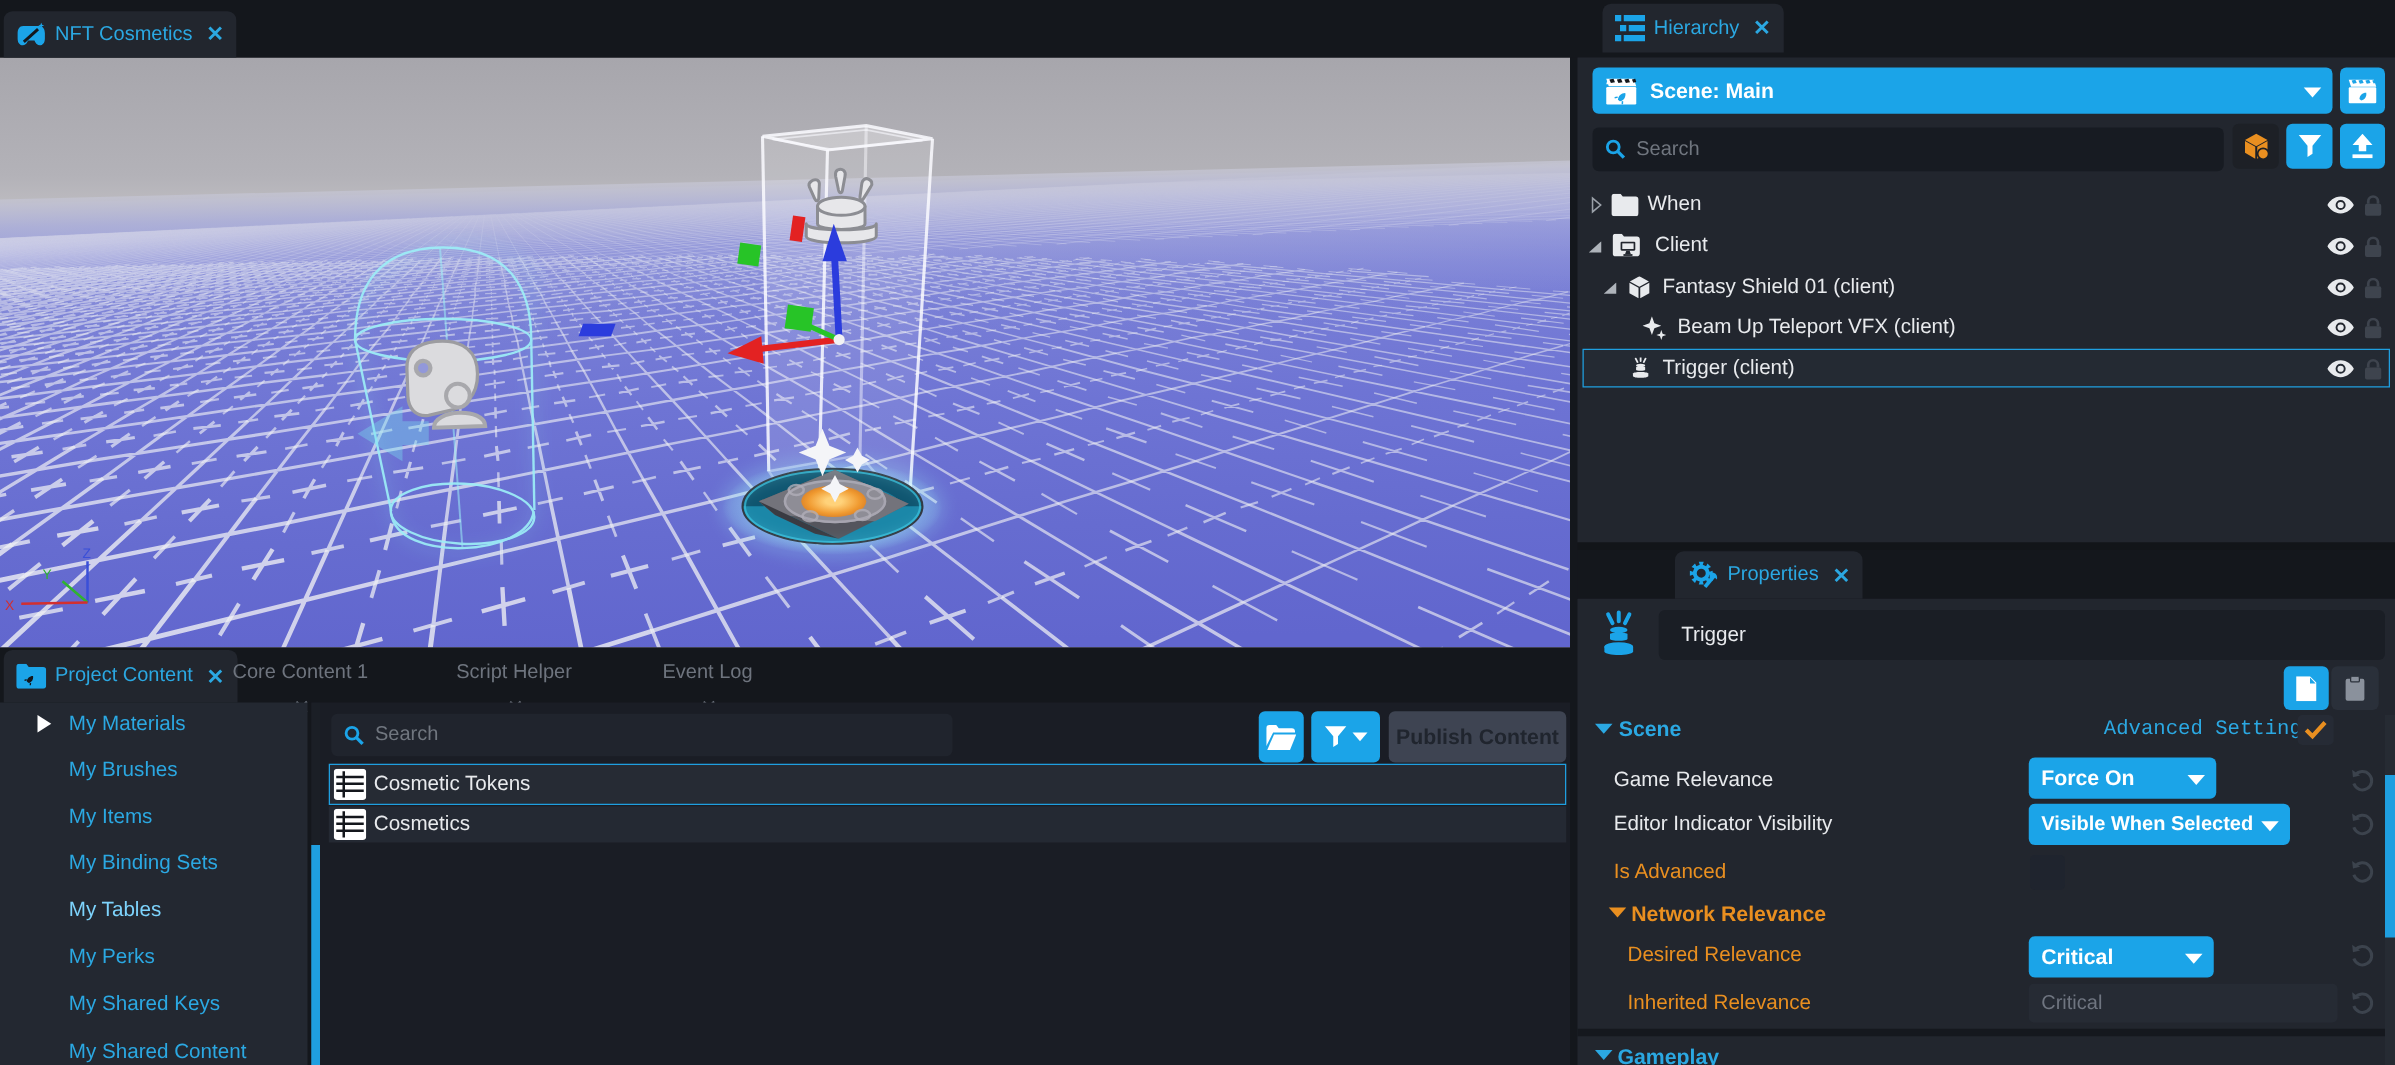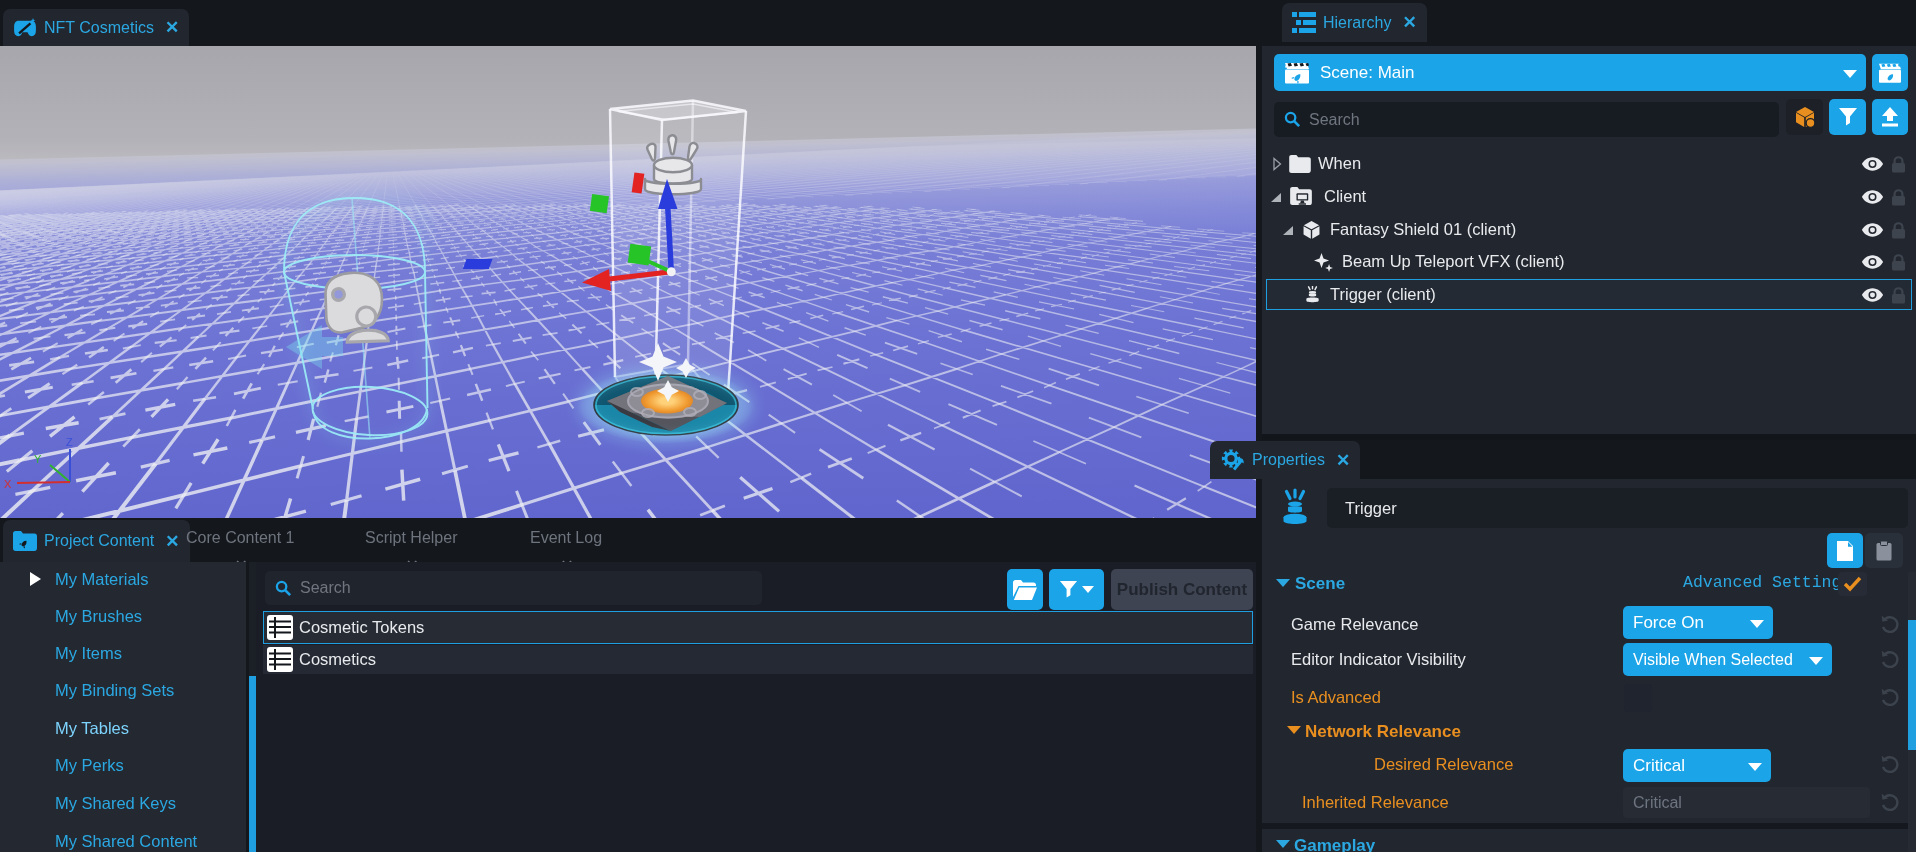--- a/index.html
+++ b/index.html
@@ -13,21 +13,21 @@
 .blue { color:#2ba8e2; }
 .bar { position:absolute; background:#14171c; }
 .ptab { position:absolute; display:flex; align-items:center; gap:7px; background:#22262e; border-radius:7px 7px 0 0; padding:0 10px; font-size:16px; }
 .ptab .x { font-size:17px; font-weight:bold; margin-left:4px; }
 .itab { position:absolute; display:flex; align-items:center; gap:9px; color:#6e747e; font-size:16px;flex-direction:column; }
 .itab .x { font-size:16px; margin-left:2px; }
 .sbx { position:absolute; background:#171b22; border-radius:5px; display:flex; align-items:center; padding-left:10px; gap:8px; }
 .sbx span { color:#70767f; font-size:16px; }
 .btn { position:absolute; background:#1ba4e8; border-radius:5px; display:flex; align-items:center; justify-content:center; }
 .btn.dark { background:#1d2026; }
-.drop { position:absolute; background:#1ba4e8; border-radius:5px; display:flex; align-items:center; color:#fff; font-weight:normal; font-size:17px; padding-left:10px; }
+.drop { position:absolute; background:#1ba4e8; border-radius:5px; display:flex; align-items:center; color:#fff; font-weight:bold; font-size:17px; padding-left:10px; }
 .drop .car { position:absolute; right:9px; top:50%; margin-top:-3px; width:0; height:0; border-left:7px solid transparent; border-right:7px solid transparent; border-top:8px solid #fff; }
 .lbl { position:absolute; font-size:16.5px; color:#e8eaed; white-space:nowrap; }
 .lbl.or { color:#e98f20; }
 .trow { position:absolute; left:1262px; width:650px; height:32px; display:flex; align-items:center; font-size:16.5px; color:#e8eaed; }
 .revert { position:absolute; width:22px; height:22px; }
 .chk { position:absolute; background:#262b35; border-radius:4px; }
 .secthdr { position:absolute; font-weight:bold; font-size:17px; color:#2ba8e2; }
 .tri-d { width:0;height:0;border-left:7px solid transparent;border-right:7px solid transparent;border-top:8px solid #2ba8e2; }
 .sideitem { position:absolute; left:55px; font-size:16.5px; color:#2ba8e2; white-space:nowrap; }
 </style></head>
@@ -397,21 +397,21 @@
             <g fill="#3e444e">
               <path d="M2.5 7 L2.5 5 A5 4.8 0 0 1 12.5 5 L12.5 7 10.3 7 10.3 5 A2.8 2.8 0 0 0 4.7 5 L4.7 7Z"></path>
               <rect x="1" y="7" width="13" height="9.5" rx="1.5"></rect>
             </g>
           </svg></div>
       </div>
     </div>
 
   <div class="abs" style="left:1262px;top:434px;width:654px;height:6px;background:#121519;"></div>
   <div class="bar" style="left:1262px;top:440px;width:654px;height:39px;"></div>
-  <div class="ptab" style="left:1210px;top:441px;height:38px;">
+  <div class="ptab" style="left:1340px;top:441px;height:38px;">
     <svg width="25" height="24" viewBox="0 0 24 24">
         <path fill="#1ba4e8" fill-rule="evenodd" d="M19.6 8.5 L19.6 12.5 L17.2 11.7 L16.1 14.4 L18.3 15.5 L15.5 18.3 L14.4 16.1 L11.7 17.2 L12.5 19.6 L8.5 19.6 L9.3 17.2 L6.6 16.1 L5.5 18.3 L2.7 15.5 L4.9 14.4 L3.8 11.7 L1.4 12.5 L1.4 8.5 L3.8 9.3 L4.9 6.6 L2.7 5.5 L5.5 2.7 L6.6 4.9 L9.3 3.8 L8.5 1.4 L12.5 1.4 L11.7 3.8 L14.4 4.9 L15.5 2.7 L18.3 5.5 L16.1 6.6 L17.2 9.3Z M14.1 10.5 A3.6 3.6 0 1 0 6.9 10.5 A3.6 3.6 0 1 0 14.1 10.5Z"></path>
         <g stroke="#1ba4e8" stroke-width="3" fill="none">
           <path d="M13.5 21.5 L19 14.8"></path>
         </g>
         <path fill="#1ba4e8" d="M18 10.5 C16.5 12.5 17 15.5 19.5 16.5 L21.5 14.2 23 15.6 C24 13 22 10 19.5 10Z M19.5 16.5 23.5 13"></path>
       </svg>
     <span class="blue">Properties</span>
       <span class="x blue">✕</span>
   </div>
@@ -470,21 +470,21 @@
 <div class="lbl or" style="left:1291px;top:688px;">Is Advanced</div>
 <div class="chk" style="left:1624px;top:684px;width:28px;height:28px;background:#1f242e;"></div>
 <div class="revert" style="left:1878px;top:687px;"><svg width="22" height="22" viewBox="0 0 24 24">
           <g fill="none" stroke="#3c434d" stroke-width="2.6">
             <path d="M6.5 7 A 8 8 0 1 1 5.5 14"></path>
           </g>
           <path d="M4 2 L4.8 8.5 11 7 Z" fill="#3c434d"></path>
         </svg></div>
 <div class="abs" style="left:1287px;top:726px;width:0;height:0;border-left:7px solid transparent;border-right:7px solid transparent;border-top:8px solid #e98f20;"></div>
 <div class="secthdr" style="left:1305px;top:722px;color:#e98f20;">Network Relevance</div>
-<div class="lbl or" style="left:1374px;top:755px;">Desired Relevance</div>
+<div class="lbl or" style="left:1302px;top:755px;">Desired Relevance</div>
 <div class="drop" style="left:1623px;top:749px;width:148px;height:33px;">Critical<div class="car"></div></div>
 <div class="revert" style="left:1878px;top:754px;"><svg width="22" height="22" viewBox="0 0 24 24">
           <g fill="none" stroke="#3c434d" stroke-width="2.6">
             <path d="M6.5 7 A 8 8 0 1 1 5.5 14"></path>
           </g>
           <path d="M4 2 L4.8 8.5 11 7 Z" fill="#3c434d"></path>
         </svg></div>
 <div class="lbl or" style="left:1302px;top:793px;">Inherited Relevance</div>
 <div class="abs" style="left:1623px;top:787px;width:247px;height:31px;background:#262b34;border-radius:4px;display:flex;align-items:center;padding-left:10px;color:#6f7580;font-size:16px;">Critical</div>
 <div class="revert" style="left:1878px;top:792px;"><svg width="22" height="22" viewBox="0 0 24 24">

